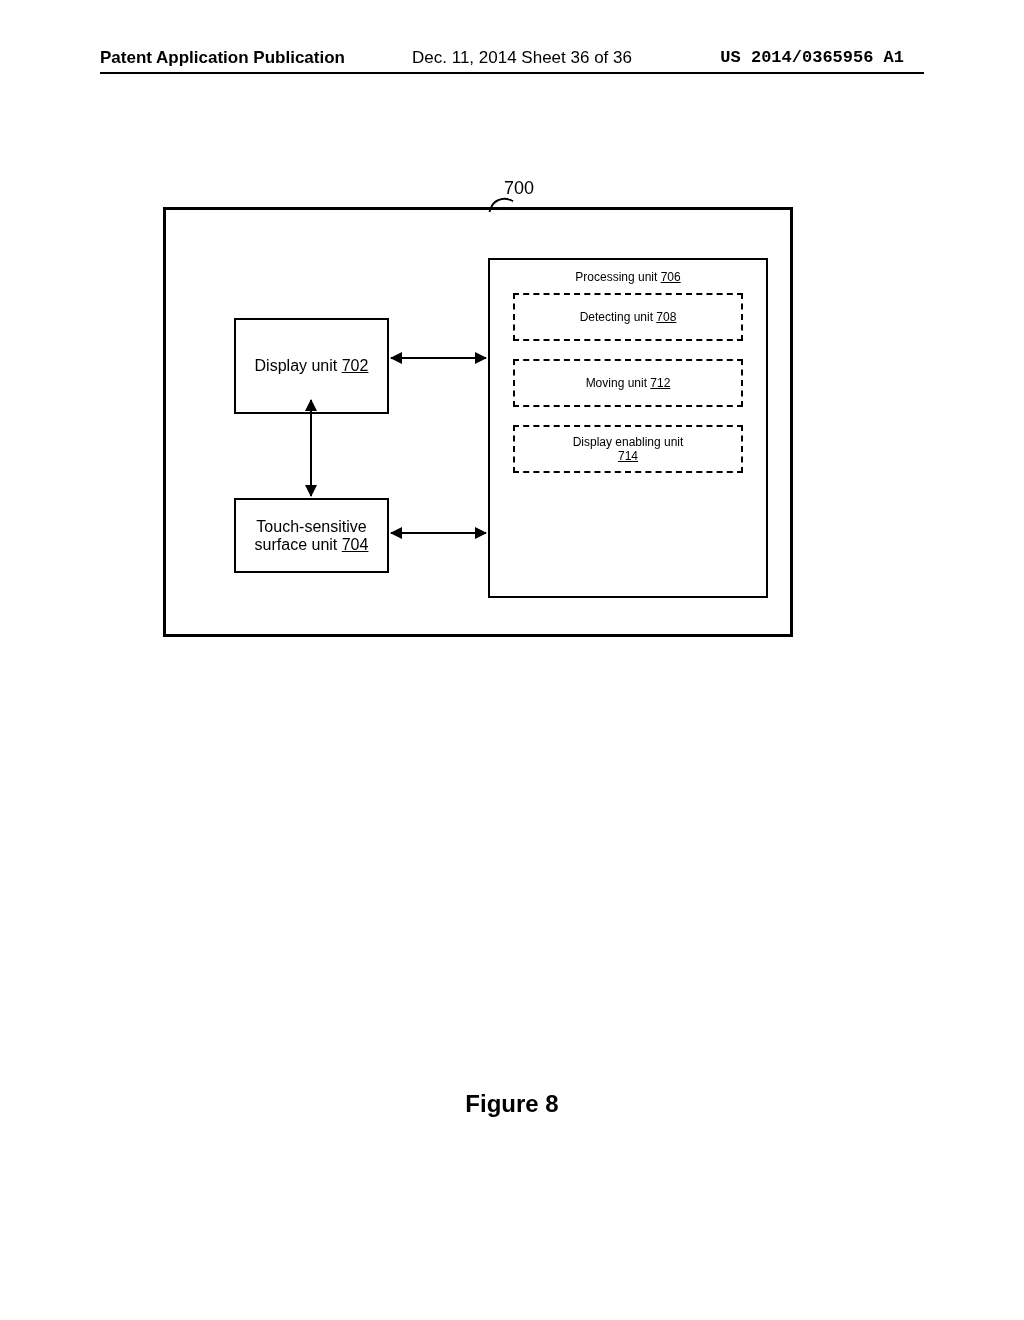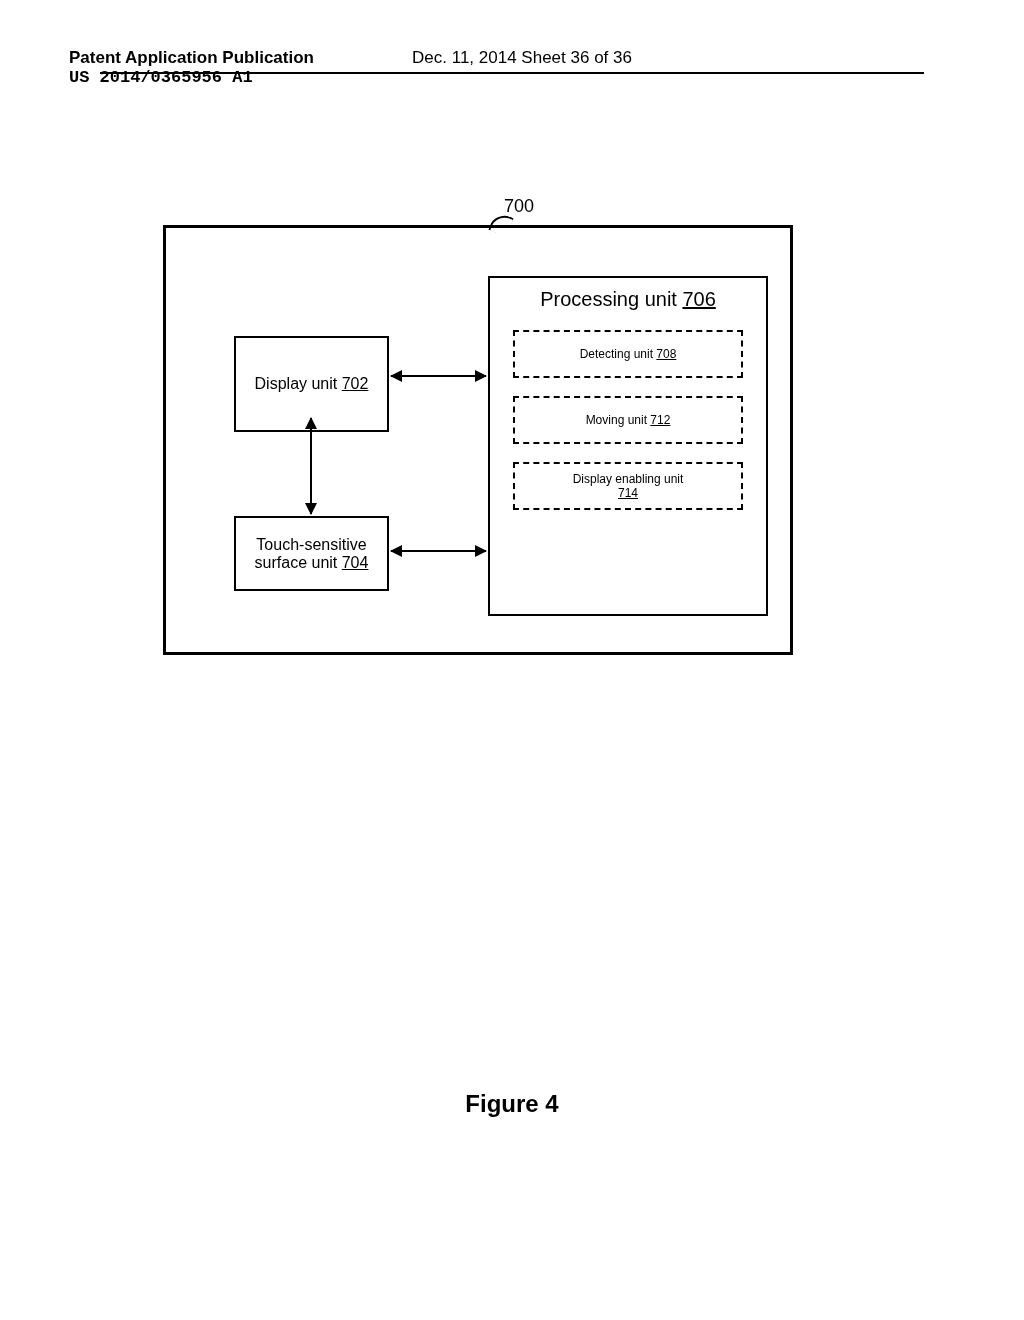--- a/index.html
+++ b/index.html
@@ -14,23 +14,22 @@
       height: 1320px;
       position: relative;
     }
     .header {
       position: absolute;
       top: 48px;
       left: 0;
       right: 0;
       display: flex;
       justify-content: space-between;
-      padding: 0 120px 0 69px;
+      padding: 0 120px 0 100px;
       font-size: 17px;
-      flex-direction: column;
     }
     .header-left {
       font-weight: bold;
     }
     .header-center {
       position: absolute;
       left: 50%;
       transform: translateX(-50%);
       margin-left: 10px;
     }
@@ -40,21 +39,21 @@
     }
     .header-line {
       position: absolute;
       top: 72px;
       left: 100px;
       right: 100px;
       border-top: 2px solid black;
     }
     .diagram-container {
       position: absolute;
-      top: 225px;
+      top: 207px;
       left: 163px;
       width: 630px;
       height: 430px;
       border: 3px solid black;
     }
     .ref-700 {
       position: absolute;
       top: -32px;
       left: 338px;
       font-size: 18px;
@@ -101,22 +100,21 @@
     }
     .processing-unit {
       top: 48px;
       left: 322px;
       width: 280px;
       height: 340px;
       padding-top: 10px;
       justify-content: flex-start;
     }
     .processing-title {
-      font-size: 20px;
-      margin-bottom: 10px;
+      font-size: 12px;
     }
     .dashed-box {
       border: 2px dashed black;
       width: 230px;
       height: 48px;
       margin: 9px auto;
       display: flex;
       flex-direction: column;
       justify-content: center;
       align-items: center;
@@ -257,13 +255,13 @@
 
   <div class="arrow-line arrow2-line"></div>
   <div class="arrow-head arrow2-left"></div>
   <div class="arrow-head arrow2-right"></div>
 
   <div class="arrow-line arrow3-line"></div>
   <div class="arrow-head arrow3-up"></div>
   <div class="arrow-head arrow3-down"></div>
 </div>
 
-<div class="figure-caption">Figure 4</div>
+<div class="figure-caption">Figure 8</div>
 
 </body></html>

